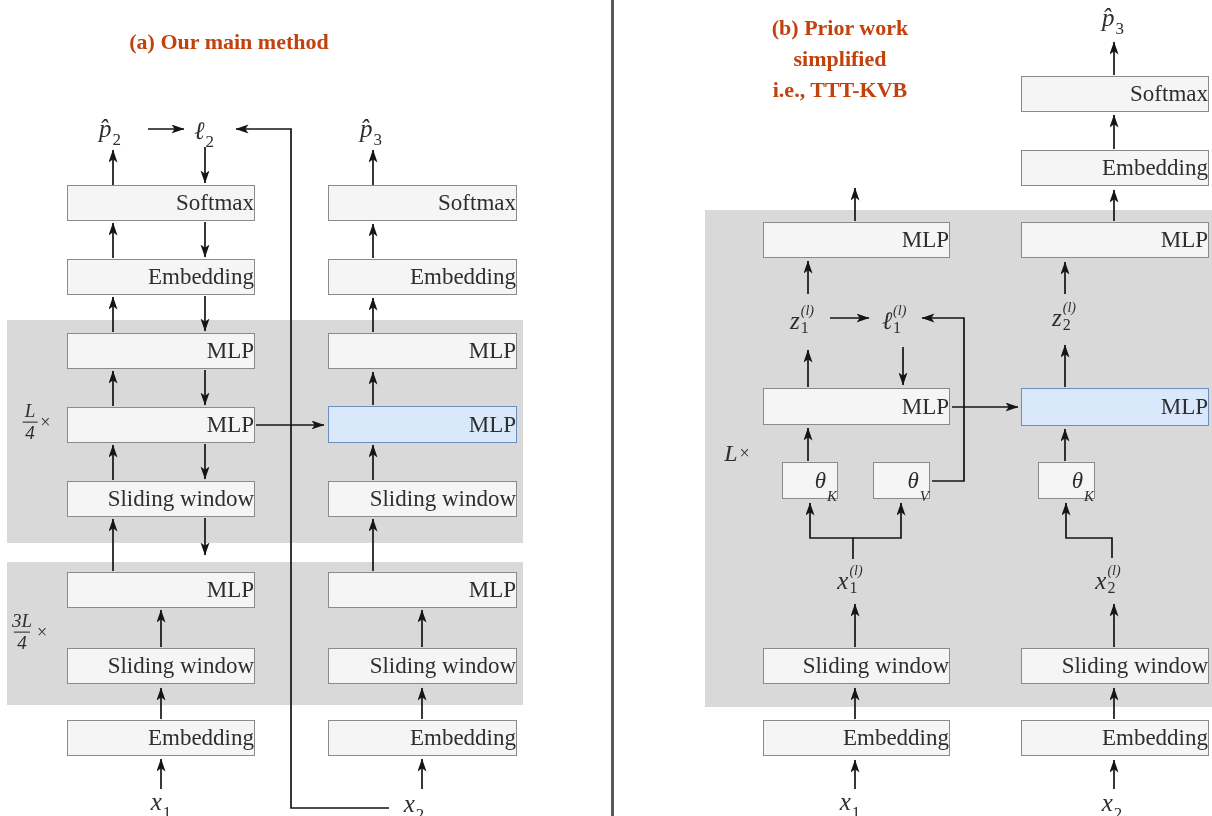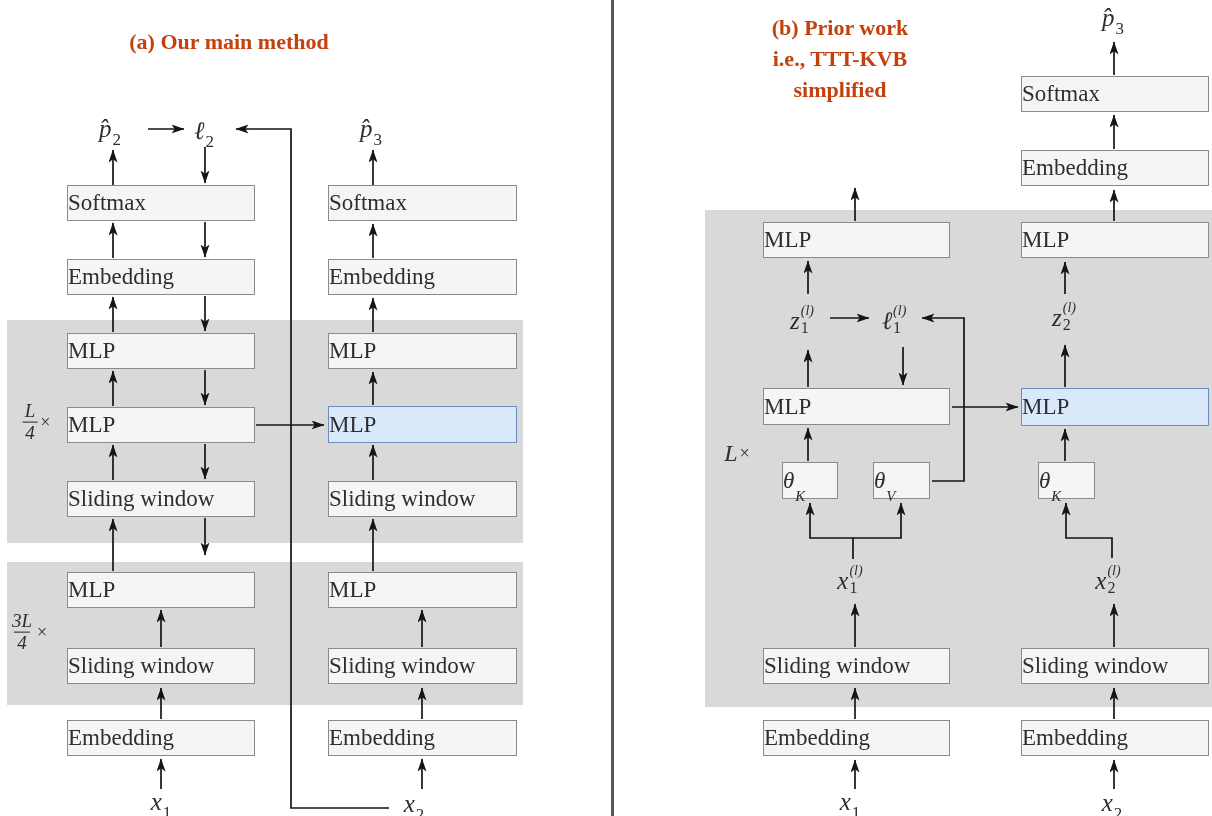--- a/index.html
+++ b/index.html
@@ -12,21 +12,21 @@
     position:relative;width:1212px;height:816px;background:#fff;overflow:hidden;
     font-family:"Liberation Serif", serif;color:var(--text);
   }
   .region{position:absolute;background:var(--region);}
   .divider{position:absolute;background:var(--divider);}
   svg.wires{position:absolute;left:0;top:0;z-index:2;}
   svg.wires line, svg.wires polyline{stroke:var(--line);stroke-width:1.7;fill:none;}
   svg.wires .ah{fill:var(--line);}
   .box{
     position:absolute;height:36px;z-index:3;background:var(--box-fill);
-    border:1px solid var(--box-border);display:flex;align-items:center;justify-content:flex-start;
+    border:1px solid var(--box-border);display:flex;align-items:center;justify-content:flex-end;
     font-size:23px;color:var(--text);box-sizing:border-box;
   }
   .box.blue{background:var(--hl-fill);border-color:var(--hl-border);}
   .title{position:absolute;z-index:3;font-weight:bold;font-size:22px;color:#c2410c;text-align:center;line-height:31px;}
   .mlab{
     position:absolute;z-index:3;transform:translate(-50%,-50%);
     white-space:nowrap;display:flex;align-items:center;line-height:1;
   }
   .mi{font-style:italic;font-size:25px;}
   .msub{font-size:17px;font-style:normal;align-self:flex-end;margin-bottom:-7px;margin-left:1px;line-height:1;}
@@ -117,22 +117,22 @@
       <line x1="1065" y1="294" x2="1065" y2="262" marker-end="url(#ah)"></line>
       <line x1="1065" y1="387" x2="1065" y2="345" marker-end="url(#ah)"></line>
       <line x1="1065" y1="461" x2="1065" y2="429" marker-end="url(#ah)"></line>
       <polyline points="1112,558 1112,538 1066,538 1066,503" marker-end="url(#ah)"></polyline>
     </g>
   </svg>
 
   <div class="title" style="left:59px;top:26px;width:340px">(a) Our main method</div>
   <div class="title" style="left:715px;top:12px;width:250px">
     <div>(b) Prior work</div>
+    <div>simplified</div>
     <div>i.e., TTT-KVB</div>
-    <div>simplified</div>
   </div>
 
   <div class="box" style="left:67px;top:185px;width:188px">
       <span>Softmax</span>
     </div>
   <div class="box" style="left:67px;top:259px;width:188px">
       <span>Embedding</span>
     </div>
   <div class="box" style="left:67px;top:333px;width:188px">
       <span>MLP</span>

